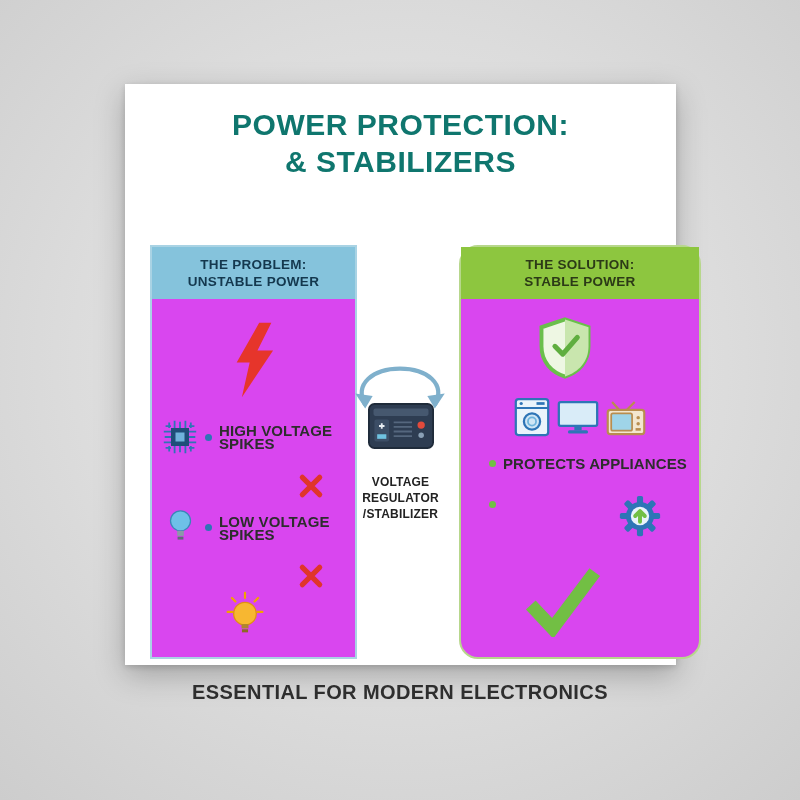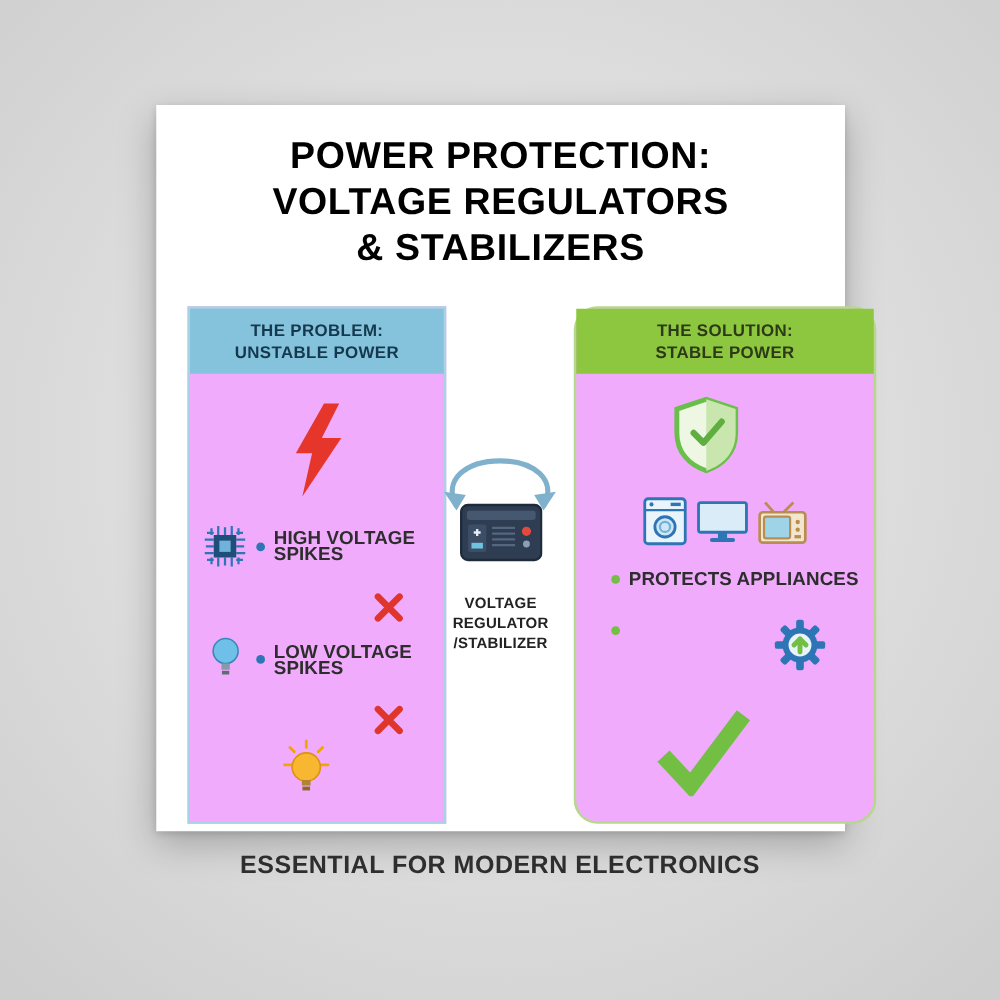--- a/index.html
+++ b/index.html
@@ -6,22 +6,22 @@
   body { font-family:"Liberation Sans", sans-serif; }
   .canvas {
     position:relative; width:800px; height:800px; overflow:hidden;
     background: radial-gradient(circle at 50% 45%, #ebebeb 0%, #dcdcdc 55%, #cdcdcd 100%);
   }
   .card {
     position:absolute; left:125px; top:84px; width:551px; height:581px;
     background:#ffffff; box-shadow:0 10px 28px rgba(0,0,0,0.25), 0 2px 6px rgba(0,0,0,0.15);
   }
   .title { position:absolute; top:22px; left:0; right:0; text-align:center;
-    color:#000000; font-weight:bold; font-size:30px; line-height:37px; letter-spacing:0.5px; }
-  .panel { position:absolute; top:161px; height:414px; border:2px solid; background:#f0abfc; }
+    color:#0f766e; font-weight:bold; font-size:30px; line-height:37px; letter-spacing:0.5px; }
+  .panel { position:absolute; top:161px; height:414px; border:2px solid; background:#d946ef; }
   .panel-problem { left:25px; width:207px; border-color:#a9d3e4; }
   .panel-solution { left:334px; width:242px; border-color:#b7d78c;border-radius:19px; }
   .panel-header { height:52px; display:flex; flex-direction:column; justify-content:center;
     text-align:center; font-weight:bold; font-size:13.5px; line-height:17px; letter-spacing:0.3px; }
   .panel-problem .panel-header { background:#85c3dc; color:#14384e; }
   .panel-solution .panel-header { background:#8dc63f; color:#2c3a17; }
   .abs { position:absolute; }
   .p-row { position:absolute; left:10px; right:4px; display:flex; align-items:center; gap:7px; }
   .s-row { position:absolute; left:28px; right:6px; display:flex; align-items:center; gap:7px;text-align:center; }
   .icon-slot { width:36px; display:flex; justify-content:center; flex:0 0 36px; }
@@ -37,21 +37,20 @@
   .hdr-line { display:block; }
 </style>
 </head>
 <body>
 
 <div class="canvas">
   <div class="card">
 
     <div class="title">
       <div>POWER PROTECTION:</div>
-      <div>VOLTAGE REGULATORS</div>
       <div>&amp; STABILIZERS</div>
     </div>
 
     <div class="panel panel-problem">
       <div class="panel-header">
         <span class="hdr-line">THE PROBLEM:</span>
         <span class="hdr-line">UNSTABLE POWER</span>
       </div>
 
       <div class="abs" style="left:76px; top:74px;">

